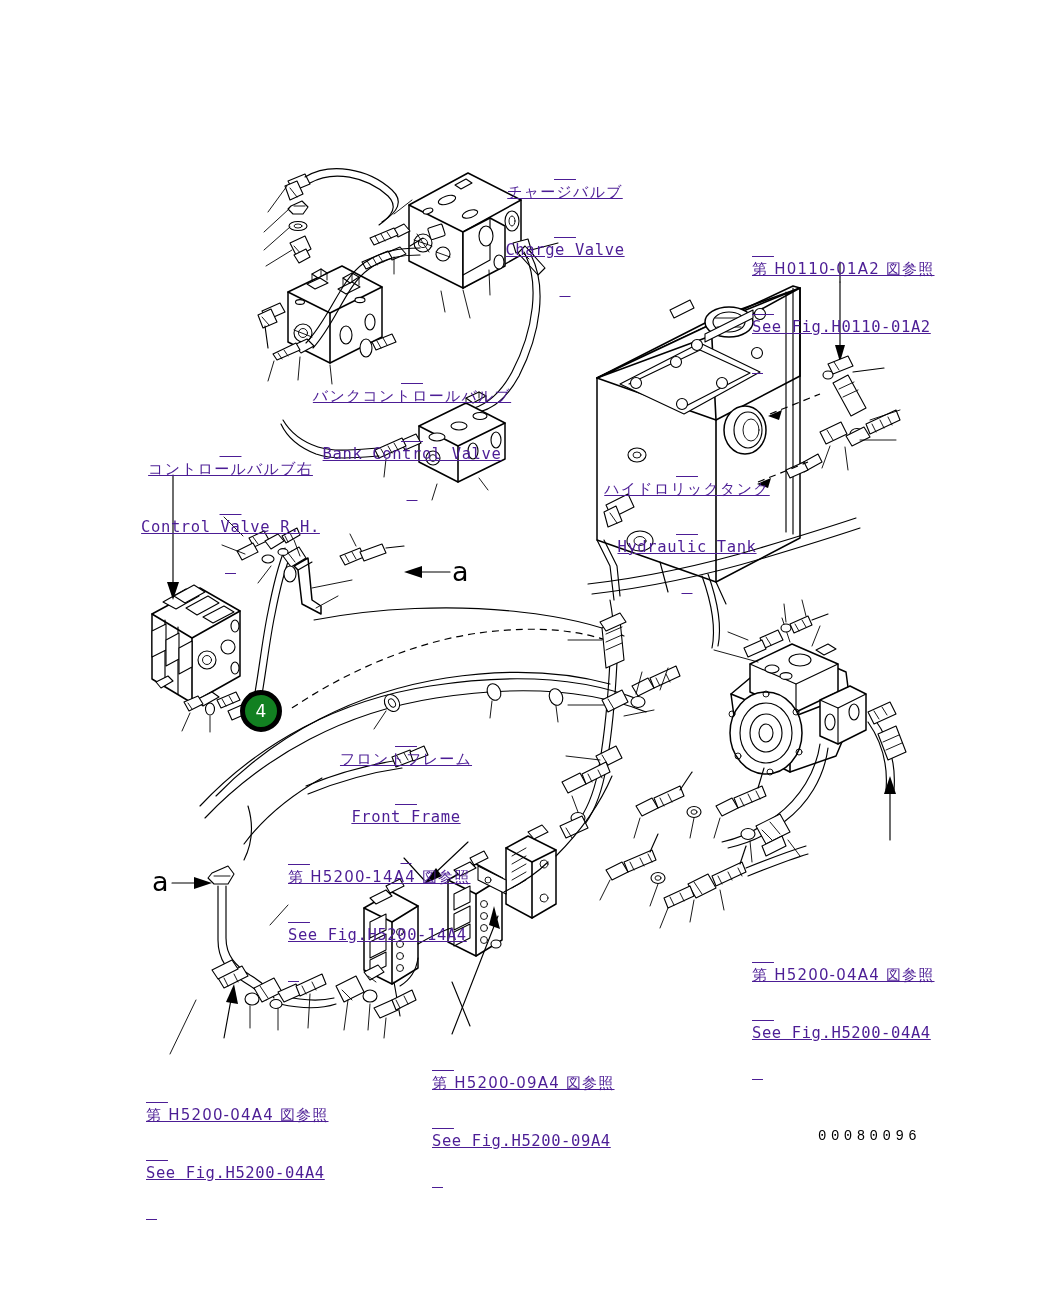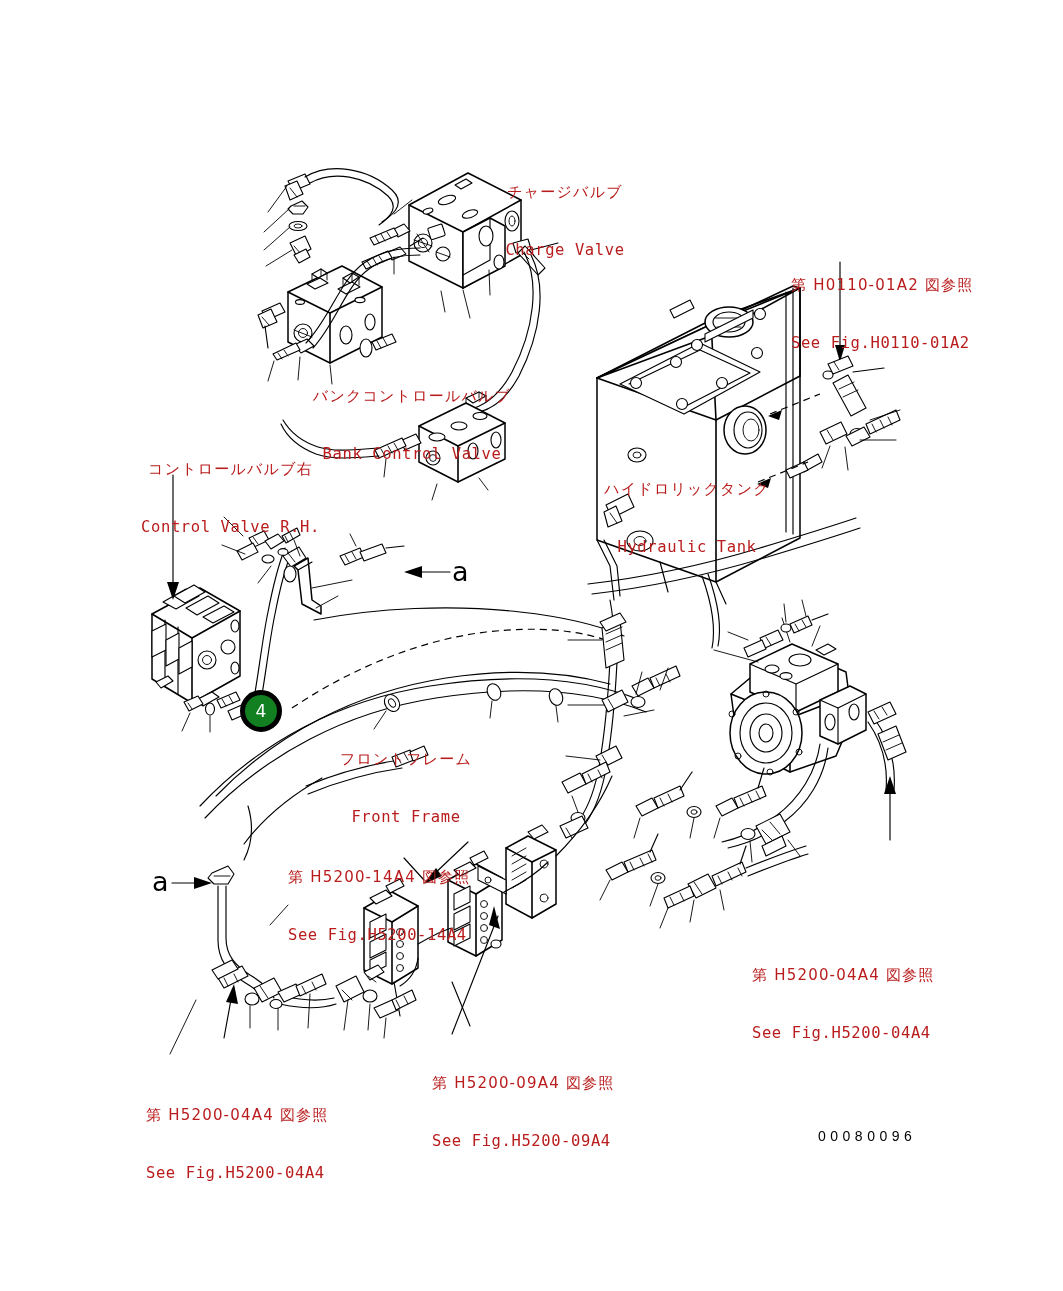--- a/index.html
+++ b/index.html
@@ -70,42 +70,43 @@
   }
   .fillk {
     fill: #000000;
     stroke: none;
   }
 
   
   .label {
     position: absolute;
     white-space: pre;
-    color: #b91c1c;
+    color: #4c1d95;
     line-height: 1.24;
     letter-spacing: 0.4px;
+    text-decoration: underline;
   }
   .label .jp {
     display: block;
     font-family: "DejaVu Sans", sans-serif;
     font-size: 15px;
     letter-spacing: 1.2px;
   }
   .label .en {
     display: block;
     font-family: "DejaVu Sans Mono", monospace;
     font-size: 15.5px;
     letter-spacing: 0.6px;
   }
   .label.center { text-align: center; }
   .label.left { text-align: left; }
 
   .drawing-no {
     position: absolute;
-    font-family: Liberation Sans, sans-serif;
+    font-family: Liberation Mono, monospace;
     font-size: 14px;
     letter-spacing: 4.5px;
     color: #000000;
   }
 
   .section-mark {
     position: absolute;
     font-family: "DejaVu Sans", sans-serif;
     font-size: 27px;
     color: #000000;
@@ -782,21 +783,21 @@
   <div class="label center" style="left:592px; top:440px; width:190px;">
     <span class="jp">ハイドロリックタンク</span>
     <span class="en">Hydraulic Tank</span>
   </div>
 
   <div class="label center" style="left:321px; top:710px; width:170px;">
     <span class="jp">フロントフレーム</span>
     <span class="en">Front Frame</span>
   </div>
 
-  <div class="label left" style="left:752px; top:236px;margin-left:39px;">
+  <div class="label left" style="left:752px; top:220px;">
     <span class="jp">第 H0110-01A2 図参照</span>
     <span class="en">See Fig.H0110-01A2</span>
   </div>
 
 
   <div class="label left" style="left:288px; top:828px;">
     <span class="jp">第 H5200-14A4 図参照</span>
     <span class="en">See Fig.H5200-14A4</span>
   </div>
 

